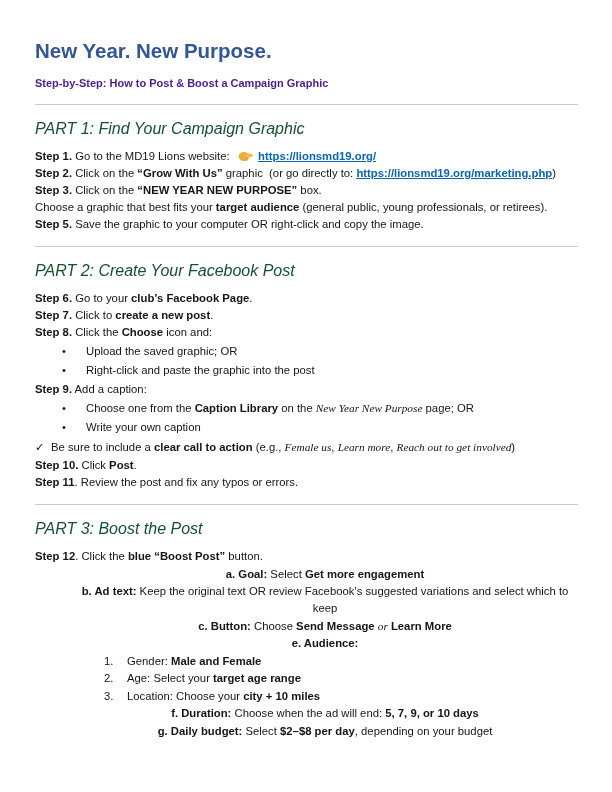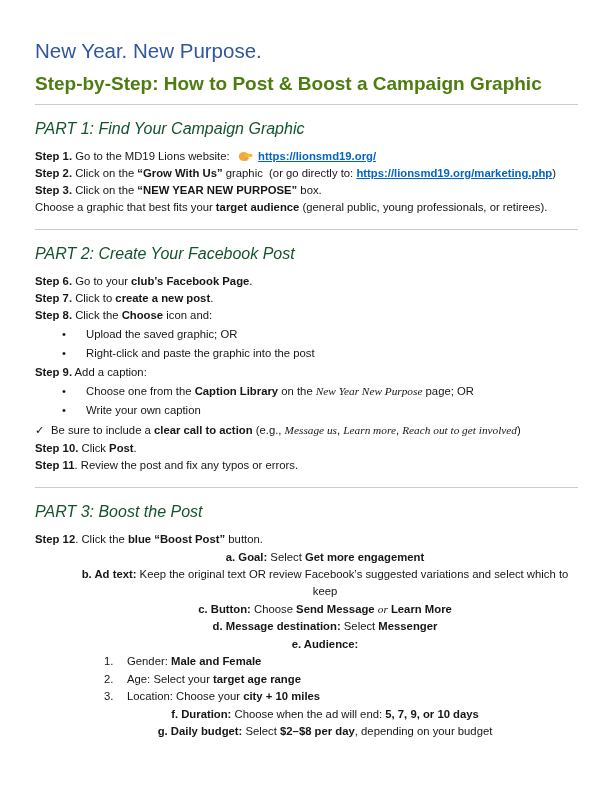--- a/index.html
+++ b/index.html
@@ -1,20 +1,20 @@
 <!DOCTYPE html>
 <html><head>
 <meta charset="utf-8">
 <style>
   html,body{margin:0;padding:0;background:#ffffff;}
   body{width:612px;height:792px;overflow:hidden;}
   .page{box-sizing:border-box;width:612px;height:792px;padding:39px 34px 0 35px;
         font-family:"Liberation Sans","DejaVu Sans",sans-serif;color:#161616;}
-  .title{margin:0;font-size:20.5px;line-height:23px;font-weight:400;color:#31569D;}
-  .subtitle{margin:14px 0 0;font-size:19px;line-height:15px;font-weight:700;color:#4d7c0f;}
+  .title{margin:0;font-size:20.5px;line-height:23px;font-weight:700;color:#31569D;}
+  .subtitle{margin:14px 0 0;font-size:11px;line-height:15px;font-weight:700;color:#4c1d95;}
   .divider{border:0;border-top:1px solid #CBCBCB;margin:13px 0 0;}
   .part-heading{margin:14px 0 0;font-size:16px;line-height:20px;font-weight:400;color:#14532d;font-style:italic;}
   .lines{margin-top:9px;}
   .line{position:relative;margin:0;font-size:11.3px;line-height:17px;color:#161616;}
   .b{font-weight:700;}
   .i{font-style:italic;font-family:Liberation Serif, serif;}
   .link{color:#0563C1;text-decoration:underline;cursor:pointer;font-weight:bold;}
   .ind-bullet{padding-left:51px;margin:2px 0;}
   .ind-bullet .marker{position:absolute;left:27px;top:0;}
   .ind-alpha{padding-left:37px;margin:0.5px 0;text-align:center;}
@@ -37,50 +37,50 @@
     <h3 class="part-heading">PART 1: Find Your Campaign Graphic</h3>
     <div class="lines">
         <p class="line ind-step"><span class="b">Step 1.</span><span> Go to the MD19 Lions website:&nbsp; </span><span class="hand"><svg width="15" height="12" viewBox="0 0 30 24" aria-hidden="true">
               <ellipse cx="11.5" cy="13" rx="10" ry="9" fill="#F2A93B"></ellipse>
               <rect x="13" y="7.6" width="16" height="6.2" rx="3.1" fill="#F6B73C"></rect>
               <path d="M14 17h7.5M14 20h5.5" stroke="#D99A2B" stroke-width="1.5" fill="none" stroke-linecap="round"></path>
             </svg></span><span> </span><a href="#" class="link">https://lionsmd19.org/</a></p>
         <p class="line ind-step"><span class="b">Step 2.</span><span> Click on the </span><span class="b">“Grow With Us”</span><span> graphic&nbsp; (or go directly to: </span><a href="#" class="link">https://lionsmd19.org/marketing.php</a><span>)</span></p>
         <p class="line ind-step"><span class="b">Step 3.</span><span> Click on the </span><span class="b">“NEW YEAR NEW PURPOSE”</span><span> box.</span></p>
         <p class="line ind-cont"><span>Choose a graphic that best fits your </span><span class="b">target audience</span><span> (general public, young professionals, or retirees).</span></p>
+        <p class="line ind-step"><span class="b">Step 5.</span><span> Save the graphic to your computer OR right-click and copy the image.</span></p>
       </div>
   </section>
 
   <section>
     <hr class="divider">
     <h3 class="part-heading">PART 2: Create Your Facebook Post</h3>
     <div class="lines">
         <p class="line ind-step"><span class="b">Step 6.</span><span> Go to your </span><span class="b">club’s Facebook Page</span><span>.</span></p>
         <p class="line ind-step"><span class="b">Step 7.</span><span> Click to </span><span class="b">create a new post</span><span>.</span></p>
         <p class="line ind-step"><span class="b">Step 8.</span><span> Click the </span><span class="b">Choose</span><span> icon and:</span></p>
         <p class="line ind-bullet"><span class="marker">•</span><span>Upload the saved graphic; OR</span></p>
         <p class="line ind-bullet"><span class="marker">•</span><span>Right-click and paste the graphic into the post</span></p>
         <p class="line ind-step"><span class="b">Step 9.</span><span> Add a caption:</span></p>
         <p class="line ind-bullet"><span class="marker">•</span><span>Choose one from the </span><span class="b">Caption Library</span><span> on the </span><span class="i">New Year New Purpose</span><span> page; OR</span></p>
         <p class="line ind-bullet"><span class="marker">•</span><span>Write your own caption</span></p>
-        <p class="line ind-chk"><span class="marker">✓</span><span>Be sure to include a </span><span class="b">clear call to action</span><span> (e.g., </span><span class="i">Message us</span><span>, </span><span class="i">Learn more</span><span>, </span><span class="i">Reach out to get involved</span><span>)</span></p>
+        <p class="line ind-chk"><span class="marker">✓</span><span>Be sure to include a </span><span class="b">clear call to action</span><span> (e.g., </span><span class="i">Female us</span><span>, </span><span class="i">Learn more</span><span>, </span><span class="i">Reach out to get involved</span><span>)</span></p>
         <p class="line ind-step"><span class="b">Step 10.</span><span> Click </span><span class="b">Post</span><span>.</span></p>
         <p class="line ind-step"><span class="b">Step 11</span><span>. Review the post and fix any typos or errors.</span></p>
       </div>
   </section>
 
   <section>
     <hr class="divider">
     <h3 class="part-heading">PART 3: Boost the Post</h3>
     <div class="lines">
         <p class="line ind-step"><span class="b">Step 12</span><span>. Click the </span><span class="b">blue “Boost Post”</span><span> button.</span></p>
         <p class="line ind-alpha"><span class="b">a. Goal:</span><span> Select </span><span class="b">Get more engagement</span></p>
         <p class="line ind-alpha"><span class="b">b. Ad text:</span><span> Keep the original text OR review Facebook’s suggested variations and select which to keep</span></p>
         <p class="line ind-alpha"><span class="b">c. Button:</span><span> Choose </span><span class="b">Send Message</span><span> </span><span class="i">or</span><span> </span><span class="b">Learn More</span></p>
-        <p class="line ind-alpha"><span class="b">d. Message destination:</span><span> Select </span><span class="b">Messenger</span></p>
         <p class="line ind-alpha"><span class="b">e. Audience:</span></p>
         <p class="line ind-num"><span class="marker">1.</span><span>Gender: </span><span class="b">Male and Female</span></p>
         <p class="line ind-num"><span class="marker">2.</span><span>Age: Select your </span><span class="b">target age range</span></p>
         <p class="line ind-num"><span class="marker">3.</span><span>Location: Choose your </span><span class="b">city + 10 miles</span></p>
         <p class="line ind-alpha"><span class="b">f. Duration:</span><span> Choose when the ad will end: </span><span class="b">5, 7, 9, or 10 days</span></p>
         <p class="line ind-alpha"><span class="b">g. Daily budget:</span><span> Select </span><span class="b">$2–$8 per day</span><span>, depending on your budget</span></p>
         <p class="line ind-alpha"></p>
       </div>
   </section>
 </div>

